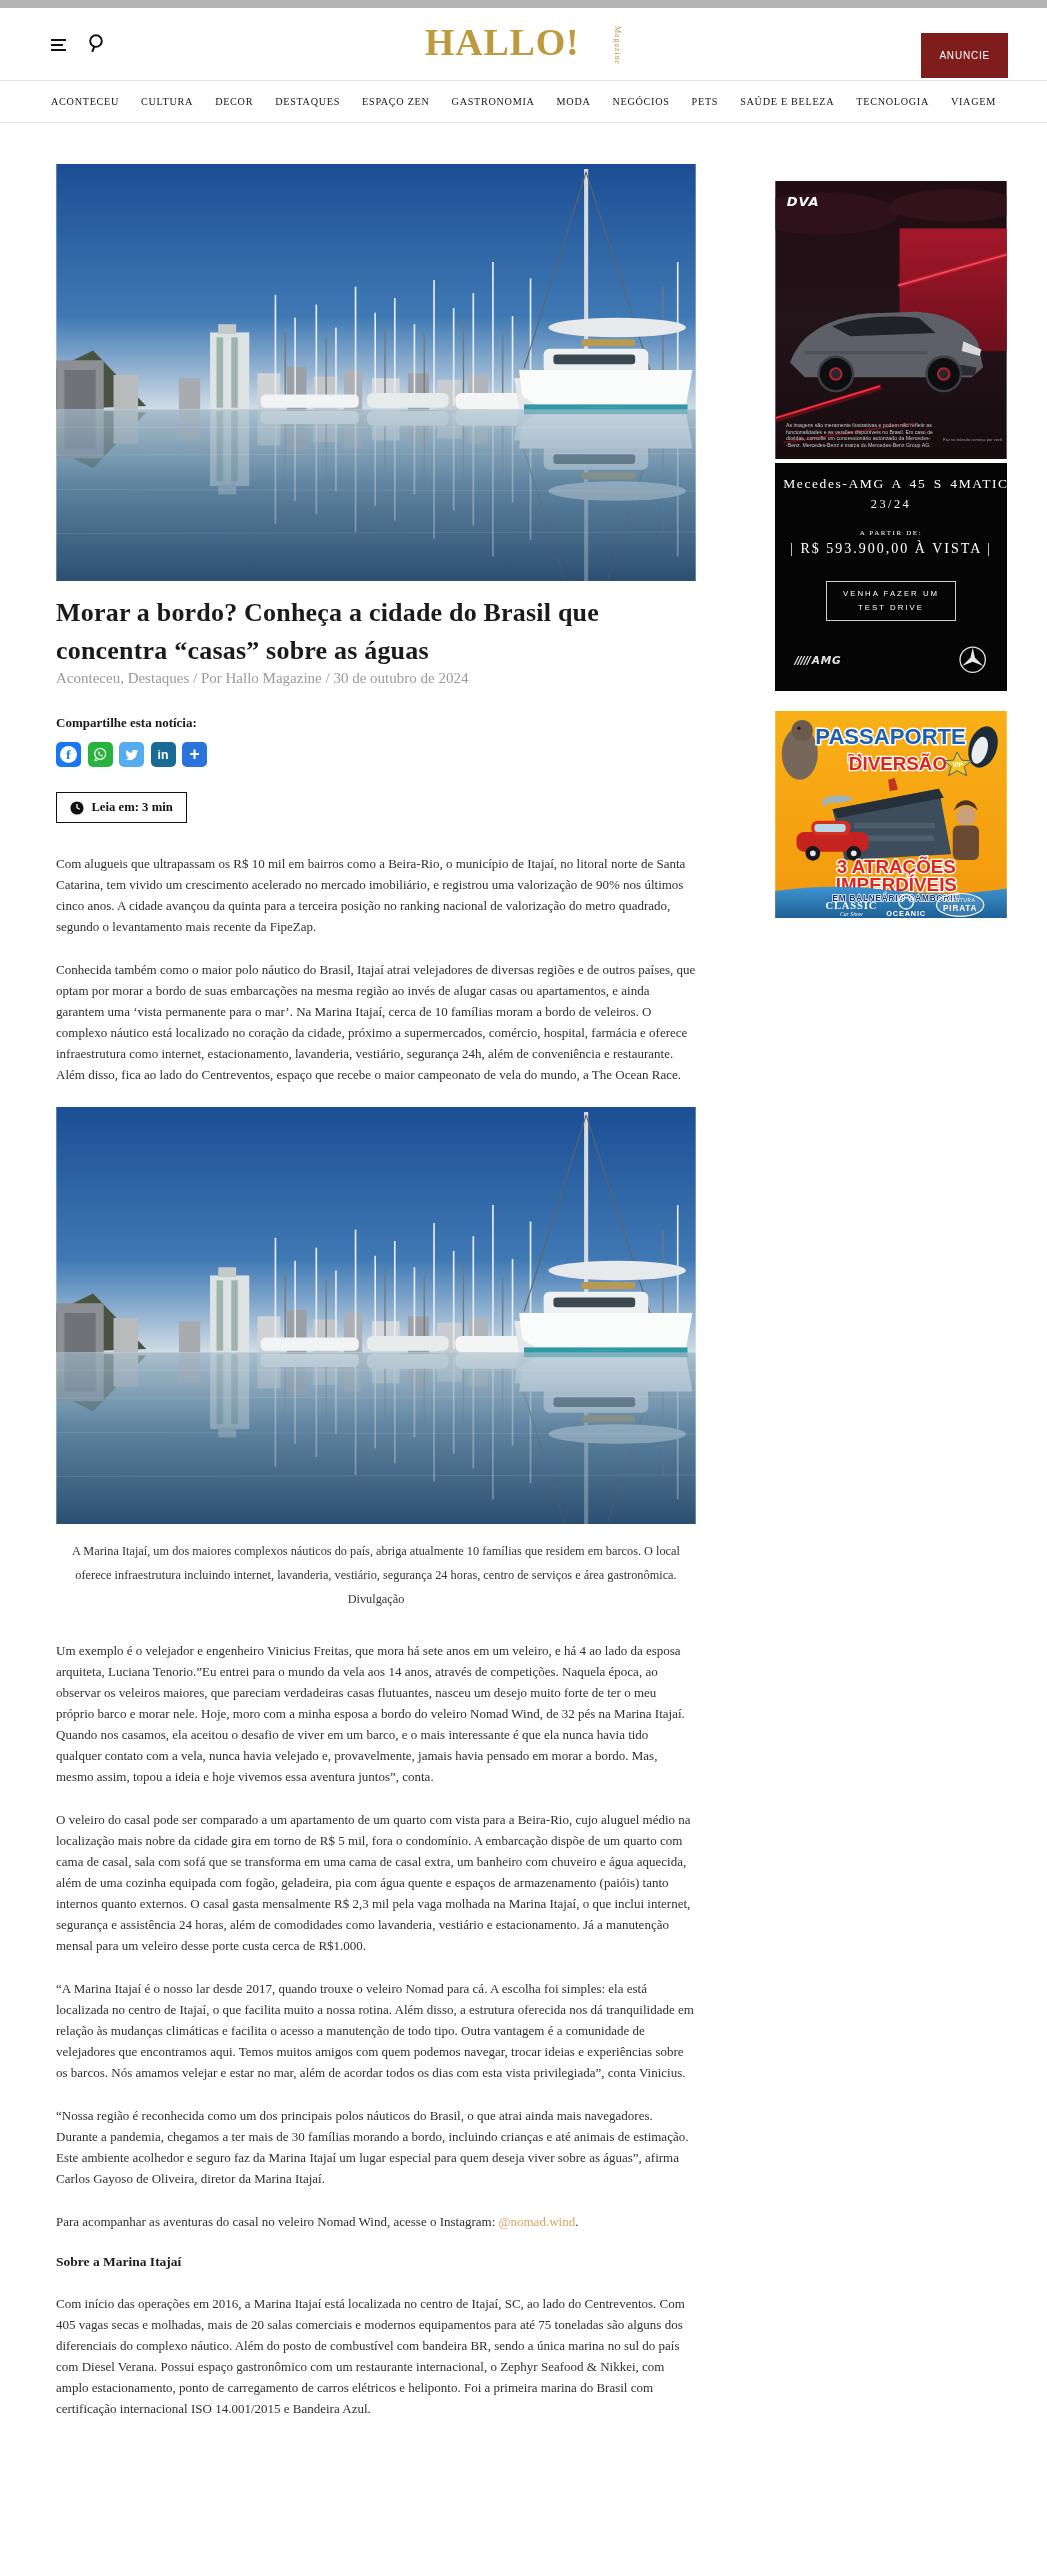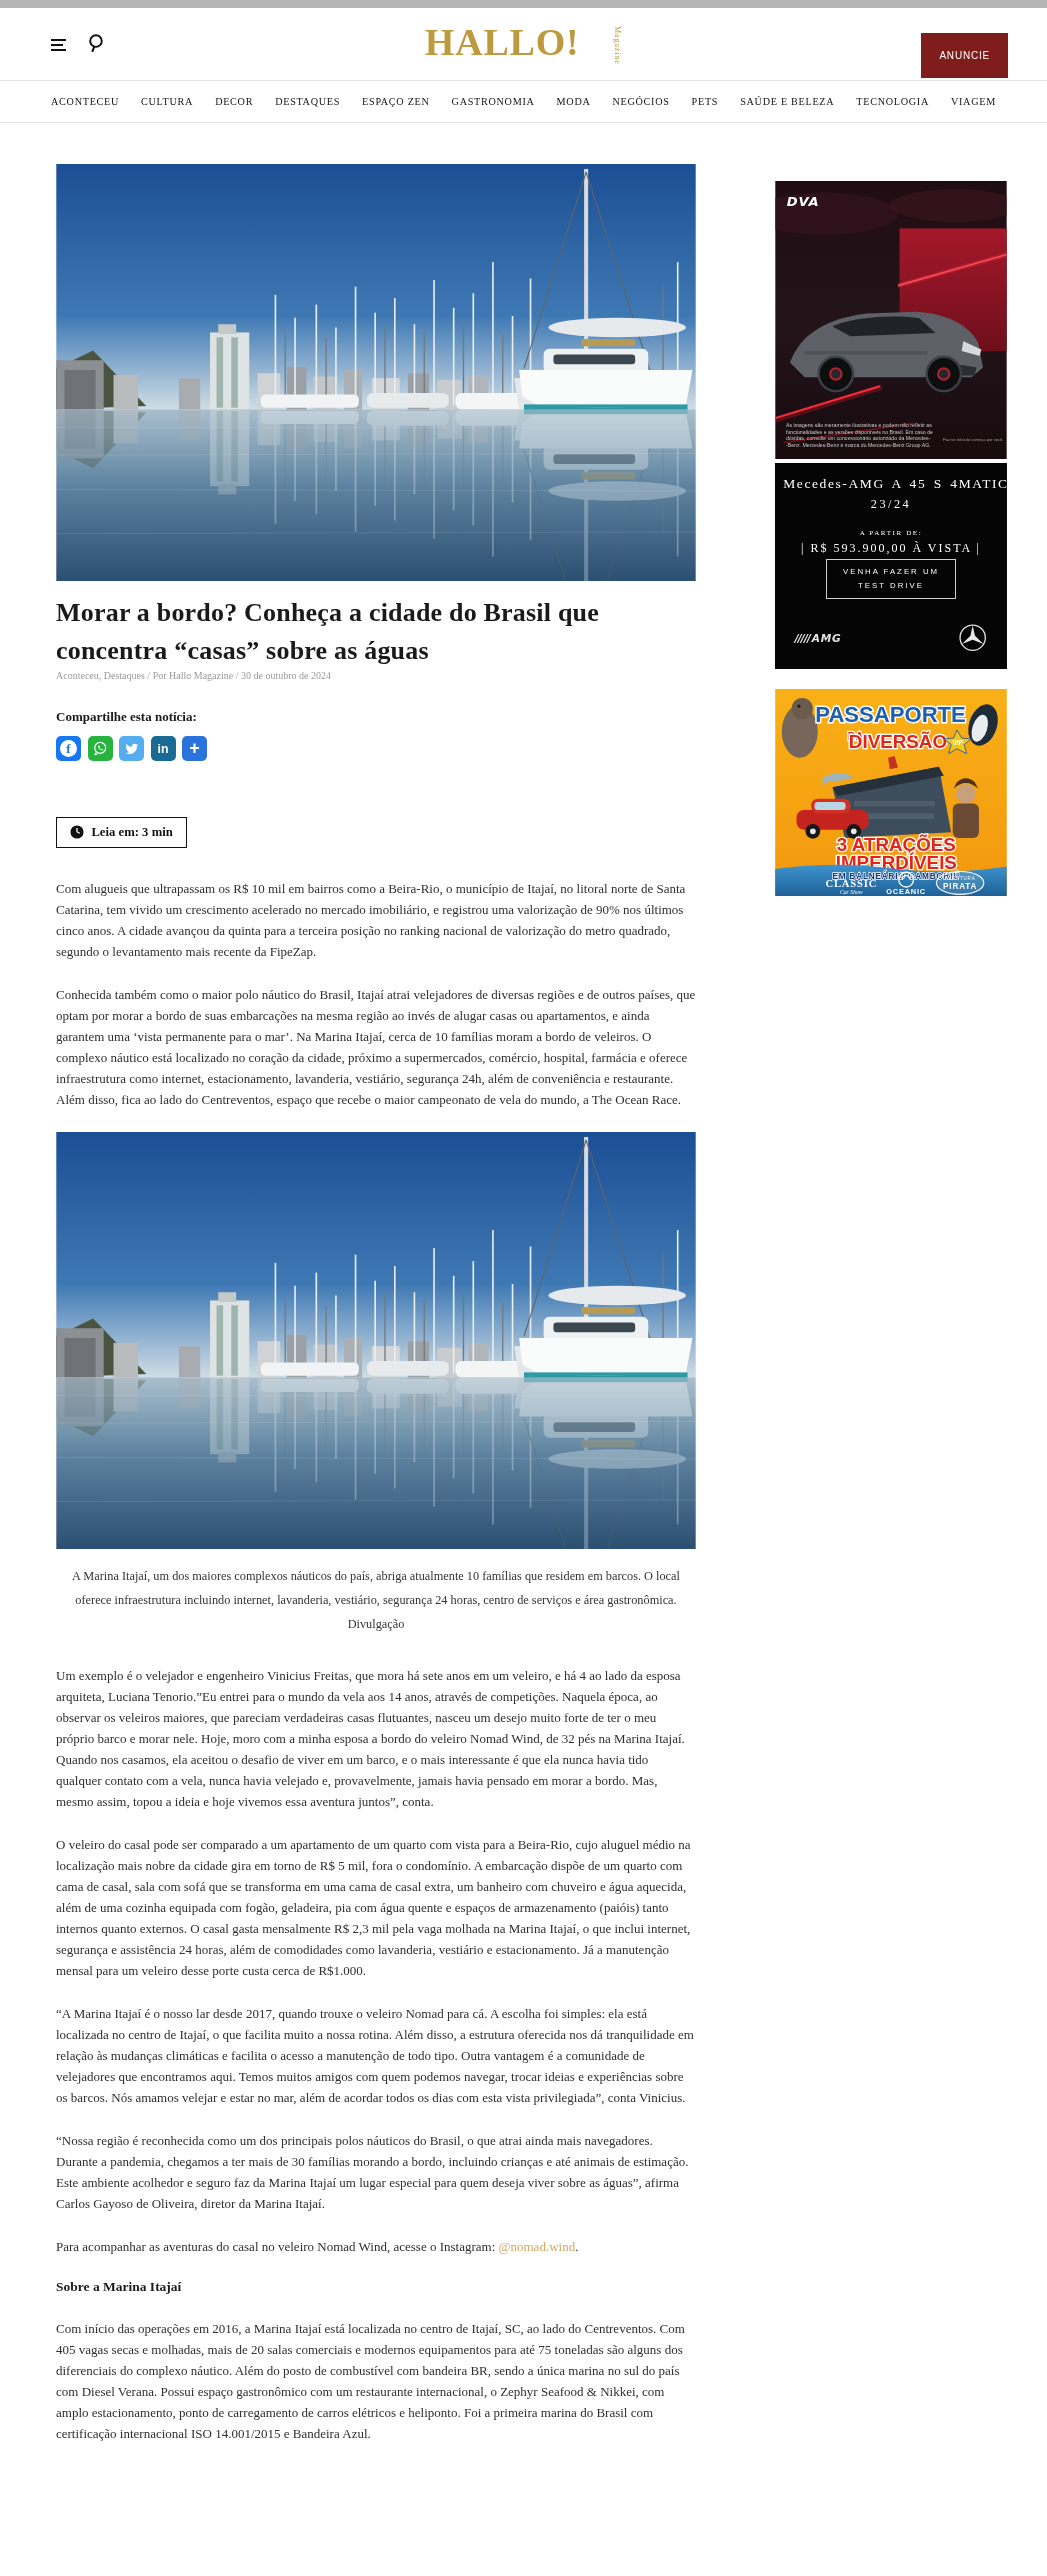--- a/index.html
+++ b/index.html
@@ -28,43 +28,43 @@
   
   .content { display:flex; padding:41px 37px 33px 56px; gap:29px; align-items:flex-start; }
   .article { width:640px; flex:0 0 640px; }
   .sidebar { flex:1 1 auto; max-width:235px; margin-left:auto; padding-top:16.4px; }
 
   .figure { width:640px; height:417px; overflow:hidden; background:#16днaf; }
   .figure svg { display:block; }
   .figure.second { margin-top:14.7px; }
 
   h1.title { font-size:26px; line-height:1.45; font-weight:600; color:#1a1a1a; margin:13px 0 0; letter-spacing:0.2px; }
-  .meta { font-size:10px; color:#9a9a9a; margin-bottom:28px; }
+  .meta { font-size:15px; color:#9a9a9a; margin-bottom:28px; }
   .share-label { font-size:13px; font-weight:bold; color:#1b1b1b; margin-bottom:11.5px; }
   .share-row { display:flex; gap:6.5px; margin-bottom:24.5px; }
   .share-btn { width:25px; height:25px; border-radius:4.9px; display:flex; align-items:center; justify-content:center; cursor:pointer; border:none; }
   .share-fb { background:#1877F2; } .share-wa { background:#27b43e; } .share-tw { background:#55ACEE; } .share-li { background:#1a6a96; } .share-pl { background:#2a72dc; }
   .share-fb .fb-circle { width:17px; height:17px; border-radius:50%; background:#fff; color:#1877F2; font-weight:bold; font-size:13px; display:flex; align-items:center; justify-content:center; font-family:"Liberation Serif", serif; }
   .share-li span, .share-pl span { color:#fff; font-family:"Liberation Sans", sans-serif; font-weight:bold; font-size:12.3px; }
   .share-pl span { font-size:18px; line-height:1; margin-top:-1.6px; }
 
-  .readtime { display:inline-flex; align-items:center; gap:7.4px; border:1.6px solid #111; padding:7.4px 13px; font-size:12.7px; font-weight:bold; color:#111; margin-bottom:29.4px;margin-top:31px; }
+  .readtime { display:inline-flex; align-items:flex-end; gap:7.4px; border:1.6px solid #111; padding:7.4px 13px; font-size:12.7px; font-weight:bold; color:#111; margin-bottom:29.4px; }
 
   .para { font-size:13px; line-height:21px; color:#2f2f2f; margin-bottom:22px; }
   .caption { text-align:center; font-size:12.3px; line-height:1.95; color:#333; margin:16.4px auto 28px; max-width:622px; }
   .goldlink { color:#d9a55e; text-decoration:none; cursor:pointer; }
   .about-h { font-size:13.5px; font-weight:bold; color:#1b1b1b; margin:4.9px 0 23px; }
 
   
   .ad1 { width:232px; cursor:pointer; display:block; }
   .ad1-panel { background:#050505; color:#fff; text-align:center; padding:13px 8.2px 16.4px; }
   .ad1-title { font-size:13.5px; letter-spacing:1.6px; word-spacing:2.5px; margin-bottom:5.7px; white-space:nowrap; }
   .ad1-year { font-size:12.3px; letter-spacing:2.5px; margin-bottom:16.4px; }
   .ad1-pricelabel { font-family:"Liberation Serif", serif; font-size:7px; letter-spacing:1.6px; margin-bottom:4.1px; }
-  .ad1-price { font-size:12px; letter-spacing:2px; margin-bottom:3px; }
+  .ad1-price { font-size:14px; letter-spacing:2px; margin-bottom:24px; }
   .ad1-cta { display:inline-block; border:0.8px solid #cfcfcf; background:none; color:#fff; font-family:"Liberation Sans", sans-serif; font-size:7.8px; letter-spacing:2px; line-height:1.7; padding:5.7px 16.4px; cursor:pointer; }
   .ad1-logos { display:flex; justify-content:space-between; align-items:center; margin-top:24.5px; padding:0 11.5px; }
   .amg-mark { color:#e6e6e6; font-family:"DejaVu Sans", sans-serif; font-style:italic; font-weight:bold; font-size:10.6px; letter-spacing:0.8px; }
   .amg-mark i { font-style:italic; letter-spacing:-0.8px; margin-right:1.6px; }
 
   
   .ad2 { width:232px; margin-top:19.6px; cursor:pointer; display:block; }
 
   .outline-red { fill:#e0251c; stroke:#ffffff; stroke-width:3.2; paint-order:stroke; font-weight:bold; font-family:"Liberation Sans", sans-serif; }
   .outline-blue { fill:#1c5fae; stroke:#ffffff; stroke-width:3.6; paint-order:stroke; font-weight:bold; font-family:"Liberation Sans", sans-serif; }

